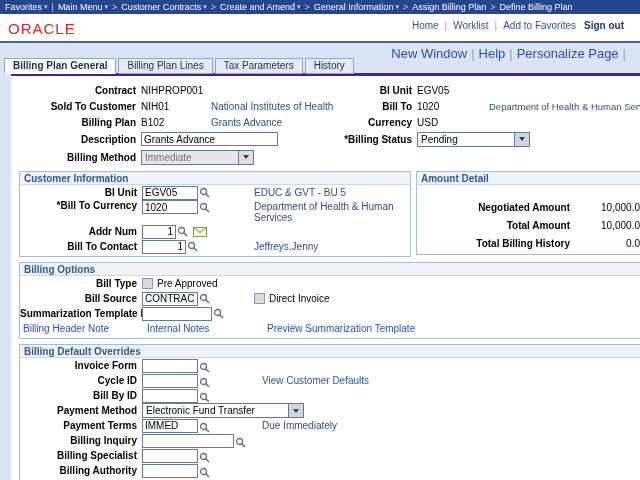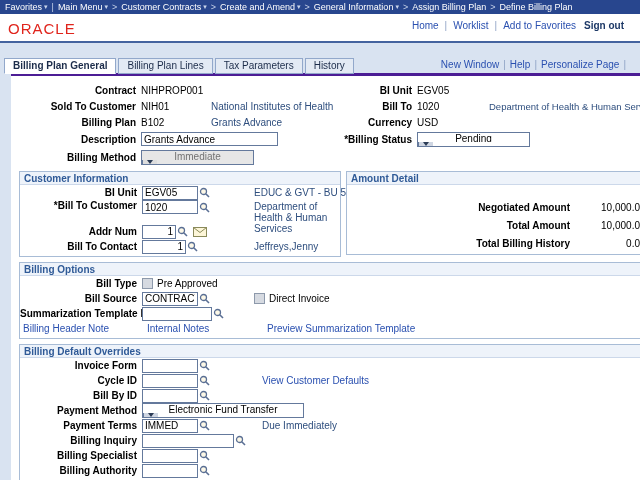--- a/index.html
+++ b/index.html
@@ -16,21 +16,21 @@
 
   
   .topbar{position:absolute;top:14px;left:0;right:0;height:29px;background:#fff;border-bottom:2px solid #44639f;}
   .oracle{position:absolute;left:8px;top:6px;font-size:15px;font-weight:normal;color:#e0241c;letter-spacing:1px;}
   .toplinks{position:absolute;right:16px;top:6px;font-size:10px;}
   .toplinks .lnk{color:#2a50b0;cursor:pointer;}
   .tl-sep{color:#8fa3c5;margin:0 6px;}
   .signout{font-weight:bold;color:#1c3866;cursor:pointer;margin-left:8px;}
 
   
-  .pageactions{position:absolute;top:59px;right:10px;font-size:10px;z-index:3;}
+  .pageactions{position:absolute;top:46px;right:10px;font-size:13px;z-index:3;}
   .pageactions .lnk{color:#2a50b0;cursor:pointer;}
   .pa-sep{color:#8fa3c5;margin:0 4px;}
 
   
   .tabs{position:absolute;left:4px;top:58px;display:flex;height:16px;z-index:3;}
   .tab{border:1px solid #92a8cb;background:#e3eaf4;padding:1px 8px;font-size:10px;line-height:12px;
     margin-right:2px;color:#1c2c4a;cursor:pointer;white-space:nowrap;}
   .tab.active{background:#fff;border-bottom-color:#fff;font-weight:bold;}
 
   
@@ -44,42 +44,42 @@
   .sc1{width:130px;text-align:right;font-weight:bold;padding-right:5px;flex:none;}
   .sc2{width:70px;flex:none;}
   .sc3{width:130px;flex:none;color:#2e4e7e;}
   .sc4{width:76px;text-align:right;font-weight:bold;padding-right:5px;flex:none;}
   .sc5{width:72px;flex:none;}
   .sc6{flex:1;color:#2e4e7e;font-size:9.5px;overflow:hidden;}
 
   .tin{height:14px;border:1px solid #64799c;font-size:10px;font-family:inherit;padding:0 2px;background:#fff;}
   .tin.num{text-align:right;}
 
-  .sel{display:inline-flex;align-items:center;height:15px;border:1px solid #64799c;background:#fff;cursor:pointer;flex-direction:column;}
+  .sel{display:inline-flex;align-items:center;height:15px;border:1px solid #64799c;background:#fff;cursor:pointer;}
   .sel .st{padding:0 3px;flex:1;overflow:hidden;white-space:nowrap;}
   .sel .sb{width:15px;align-self:stretch;background:#cfd6e2;border-left:1px solid #64799c;
     display:flex;align-items:center;justify-content:center;}
   .arr{width:0;height:0;border-left:3px solid transparent;border-right:3px solid transparent;border-top:4px solid #2b3b55;}
   .sel.dis{background:#e6e6e6;color:#737373;cursor:default;}
   .sel.dis .sb{background:#dddddd;}
 
   
   .gbox{border:1px solid #a8bcd6;background:#fff;margin:0 3px 5px 8px;padding-bottom:2px;}
   .gtitle{height:13px;line-height:13px;background:#eef3fa;border-bottom:1px solid #ccd8ea;
     color:#2f5a97;font-weight:bold;padding-left:4px;font-size:10px;}
   .boxes{display:flex;margin:5px 3px 5px 8px;gap:5px;align-items:flex-start;}
   .boxes .gbox{margin:0;}
-  .cibox{width:322px;flex:none;}
+  .cibox{width:392px;flex:none;}
   .adbox{flex:1;}
 
   .crow{display:flex;align-items:center;height:15px;white-space:nowrap;}
   .crow.wrap2{height:24px;align-items:flex-start;}
   .clbl{width:122px;text-align:right;font-weight:bold;padding-right:5px;flex:none;}
   .cfld{width:112px;flex:none;display:flex;align-items:center;}
-  .cfld2{width:120px;flex:none;display:flex;align-items:center;}
+  .cfld2{width:120px;flex:none;display:flex;align-items:flex-end;}
   .cfld.auto,.cfld2.auto{width:auto;}
   .cdesc{color:#2e4e7e;}
   .wrap2 .cdesc{width:155px;white-space:normal;line-height:11px;padding-top:1px;}
   .mag{display:inline-flex;cursor:pointer;margin-left:1px;}
   .envelope{display:inline-flex;cursor:pointer;margin-left:5px;}
 
   .arow{display:flex;align-items:center;height:18px;}
   .adbox .pad{padding-top:13px;}
   .albl{flex:1;text-align:right;font-weight:bold;padding-right:8px;}
   .aval{width:62px;flex:none;text-align:right;overflow:hidden;white-space:nowrap;}
@@ -211,21 +211,21 @@
             <span class="mag">
                 <svg width="11" height="11" viewBox="0 0 11 11">
                   <circle cx="4.5" cy="4.5" r="3" fill="#fdf8e7" stroke="#5a6f94" stroke-width="1.3"></circle>
                   <line x1="7" y1="7" x2="10" y2="10" stroke="#5a6f94" stroke-width="1.6"></line>
                 </svg>
               </span>
           </span>
           <span class="cdesc">EDUC &amp; GVT - BU 5</span>
         </div>
         <div class="crow wrap2">
-          <span class="clbl">*Bill To Customer</span>
+          <span class="clbl">*Bill To Currency</span>
           <span class="cfld">
             <input class="tin" style="width: 56px;" value="1020">
             <span class="mag">
                 <svg width="11" height="11" viewBox="0 0 11 11">
                   <circle cx="4.5" cy="4.5" r="3" fill="#fdf8e7" stroke="#5a6f94" stroke-width="1.3"></circle>
                   <line x1="7" y1="7" x2="10" y2="10" stroke="#5a6f94" stroke-width="1.6"></line>
                 </svg>
               </span>
           </span>
           <span class="cdesc">Department of Health &amp; Human Services</span>

